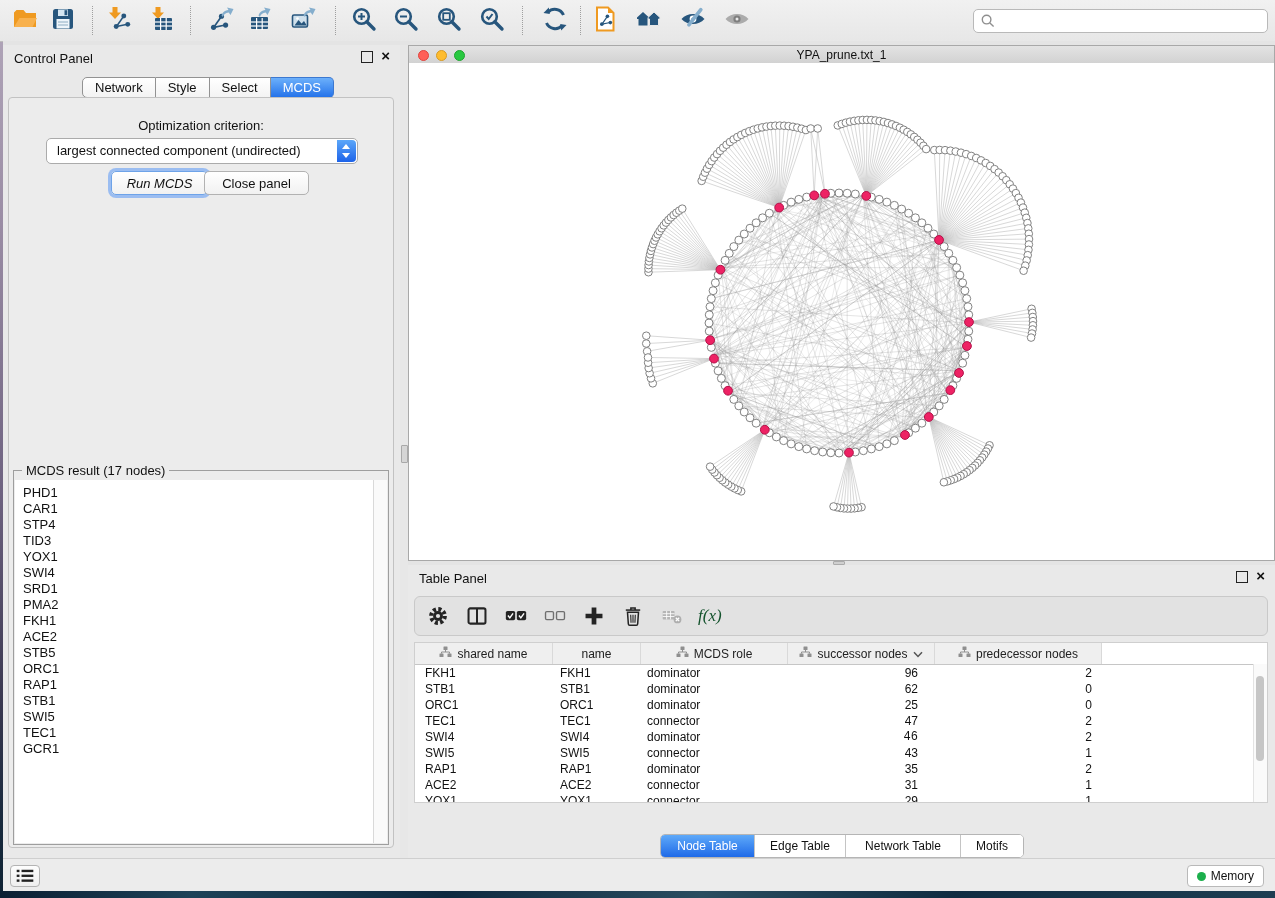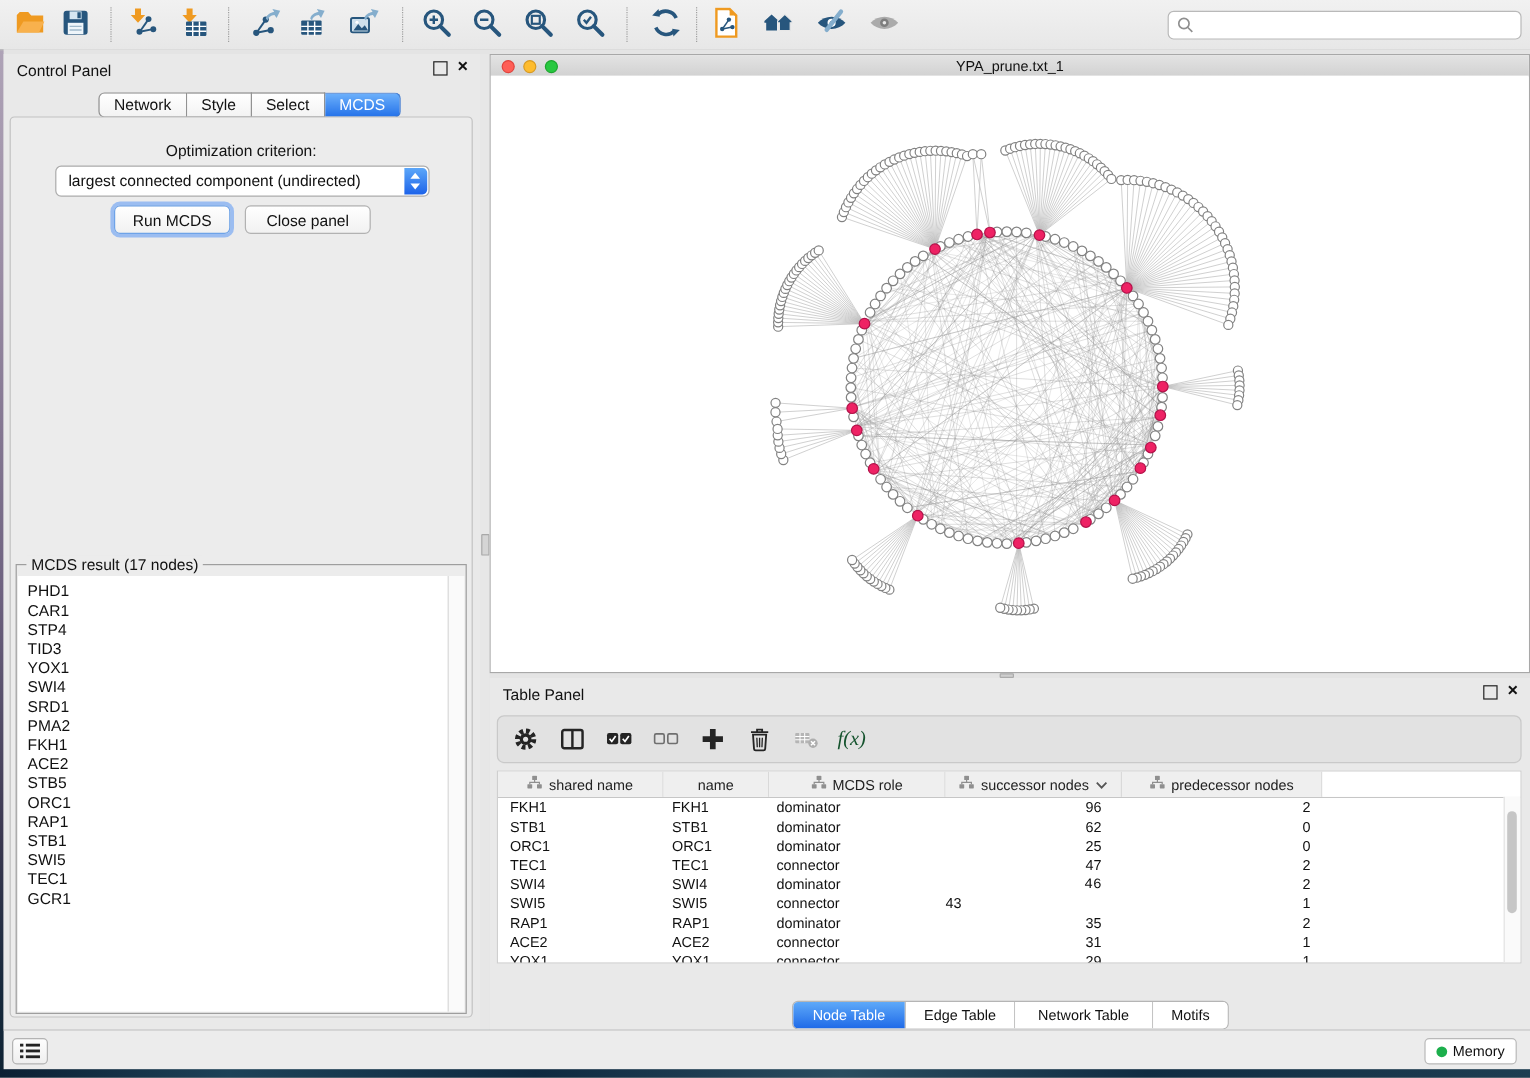--- a/index.html
+++ b/index.html
@@ -41,21 +41,21 @@
   #opt-select{position:absolute;left:37px;top:40px;width:310px;height:24px;background:#fff;
     border:1px solid #ababab;border-radius:5px;cursor:pointer;}
   #opt-select .sel-text{position:absolute;left:10px;top:4px;font-size:13px;color:#111;white-space:nowrap;}
   #opt-stepper{position:absolute;right:1px;top:1px;bottom:1px;width:19px;border-radius:0 4px 4px 0;
     background:linear-gradient(#5ca7f9,#1d63e9);}
   .tri{position:absolute;left:5px;width:0;height:0;border-left:4.5px solid transparent;border-right:4.5px solid transparent;}
   .tri.up{top:4px;border-bottom:5px solid #fff;}
   .tri.dn{bottom:4px;border-top:5px solid #fff;}
   .cp-btn{position:absolute;top:73px;height:24px;border:1px solid #b2b2b2;border-radius:5px;
     background:linear-gradient(#ffffff,#f1f1f1);font:13px "Liberation Sans",sans-serif;color:#111;cursor:pointer;}
-  #run-btn{left:86px;width:97px;border-color:#6ea3e8;box-shadow:0 0 0 3px rgba(90,152,246,.55);}
+  #run-btn{left:102px;width:97px;border-color:#6ea3e8;box-shadow:0 0 0 3px rgba(90,152,246,.55);font-style:italic;}
   #closepanel-btn{left:195px;width:105px;}
   #mcds-group{position:absolute;left:4px;top:372px;width:374px;height:373px;border:1px solid #9e9e9e;}
   #mcds-legend{position:absolute;left:8px;top:-8px;background:#ececec;padding:0 4px;font-size:13px;color:#111;}
   #mcds-list{position:absolute;left:1px;right:14px;top:9px;bottom:1px;background:#fff;overflow:hidden;}
   #mcds-scroll{position:absolute;right:1px;top:9px;bottom:1px;width:13px;background:#fafafa;border-left:1px solid #d9d9d9;}
   .mcds-item{height:16px;line-height:16px;padding-left:8px;font-size:13px;color:#111;}
   .mcds-item:first-child{margin-top:5px;}
   
   #v-splitter{position:absolute;left:397px;top:4px;width:8px;height:813px;background:#e7e7e7;cursor:col-resize;}
   #v-grip{position:absolute;left:1px;top:400px;width:5px;height:16px;background:#d5d5d5;border:1px solid #a8a8a8;border-radius:1px;}
@@ -1268,21 +1268,21 @@
               <div class="td" style="width: 138px; text-align: left; padding-left: 10px;">SWI4</div>
               <div class="td" style="width: 88px; text-align: left; padding-left: 7px;">SWI4</div>
               <div class="td" style="width: 147px; text-align: left; padding-left: 6px;">dominator</div>
               <div class="td" style="width: 147px; text-align: right; padding-right: 17px; font-family: Liberation Mono, monospace;">46</div>
               <div class="td" style="width: 167px; text-align: right; padding-right: 10px;">2</div>
             </div>
             <div class="trow">
               <div class="td" style="width: 138px; text-align: left; padding-left: 10px;">SWI5</div>
               <div class="td" style="width: 88px; text-align: left; padding-left: 7px;">SWI5</div>
               <div class="td" style="width: 147px; text-align: left; padding-left: 6px;">connector</div>
-              <div class="td" style="width: 147px; padding-right: 17px;">43</div>
+              <div class="td" style="width: 147px; text-align: right; padding-right: 17px;">43</div>
               <div class="td" style="width: 167px; text-align: right; padding-right: 10px;">1</div>
             </div>
             <div class="trow">
               <div class="td" style="width: 138px; text-align: left; padding-left: 10px;">RAP1</div>
               <div class="td" style="width: 88px; text-align: left; padding-left: 7px;">RAP1</div>
               <div class="td" style="width: 147px; text-align: left; padding-left: 6px;">dominator</div>
               <div class="td" style="width: 147px; text-align: right; padding-right: 17px;">35</div>
               <div class="td" style="width: 167px; text-align: right; padding-right: 10px;">2</div>
             </div>
             <div class="trow">

